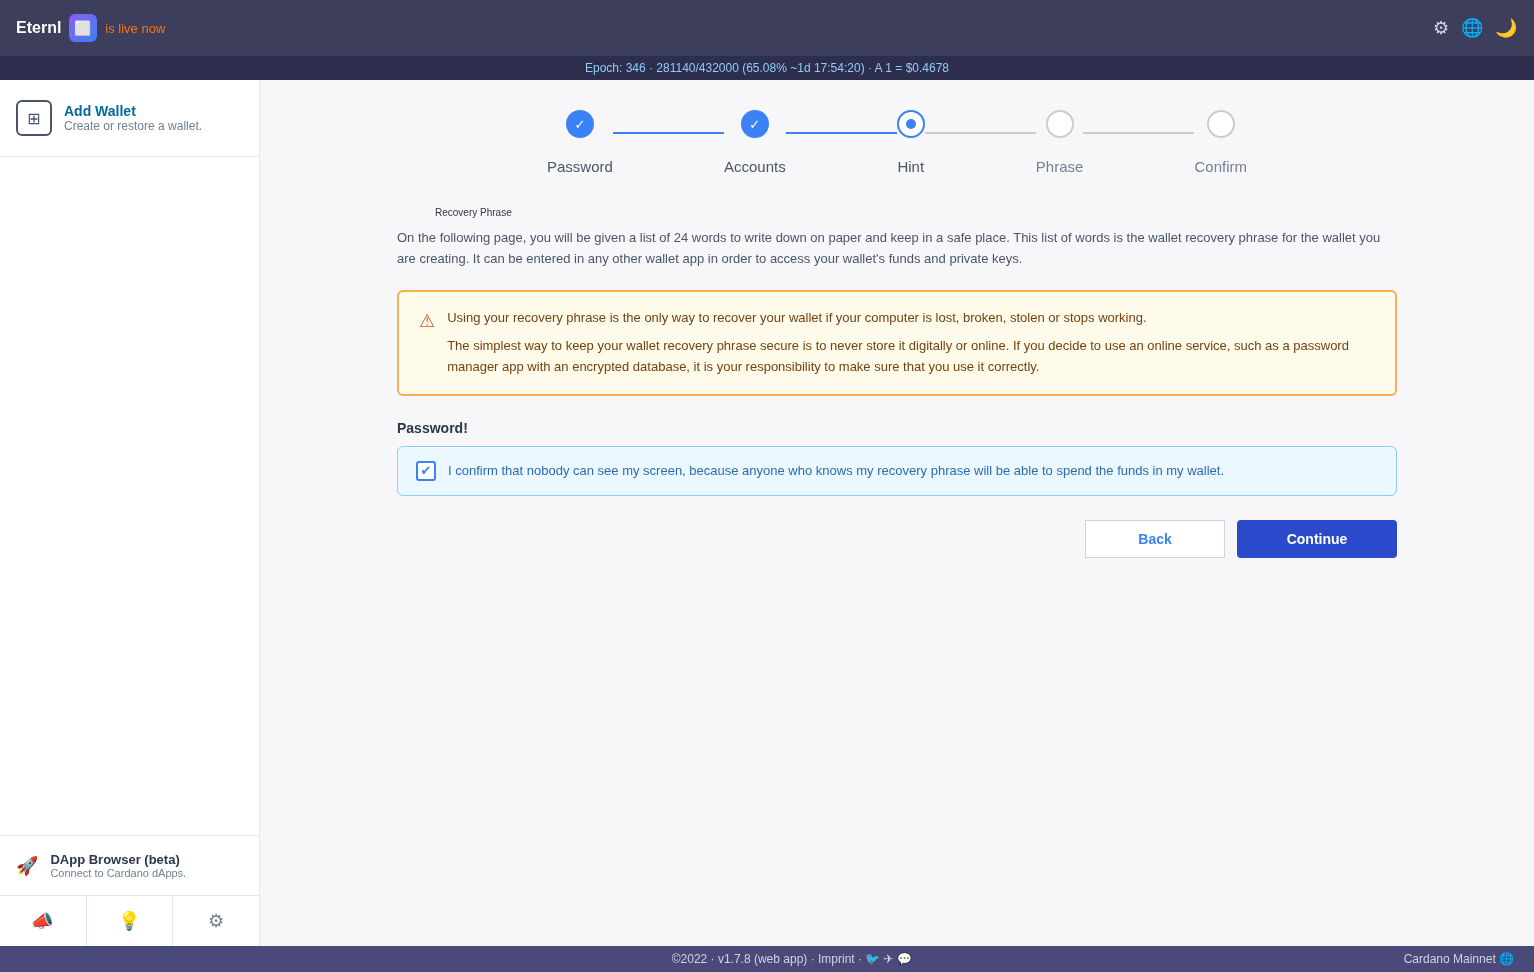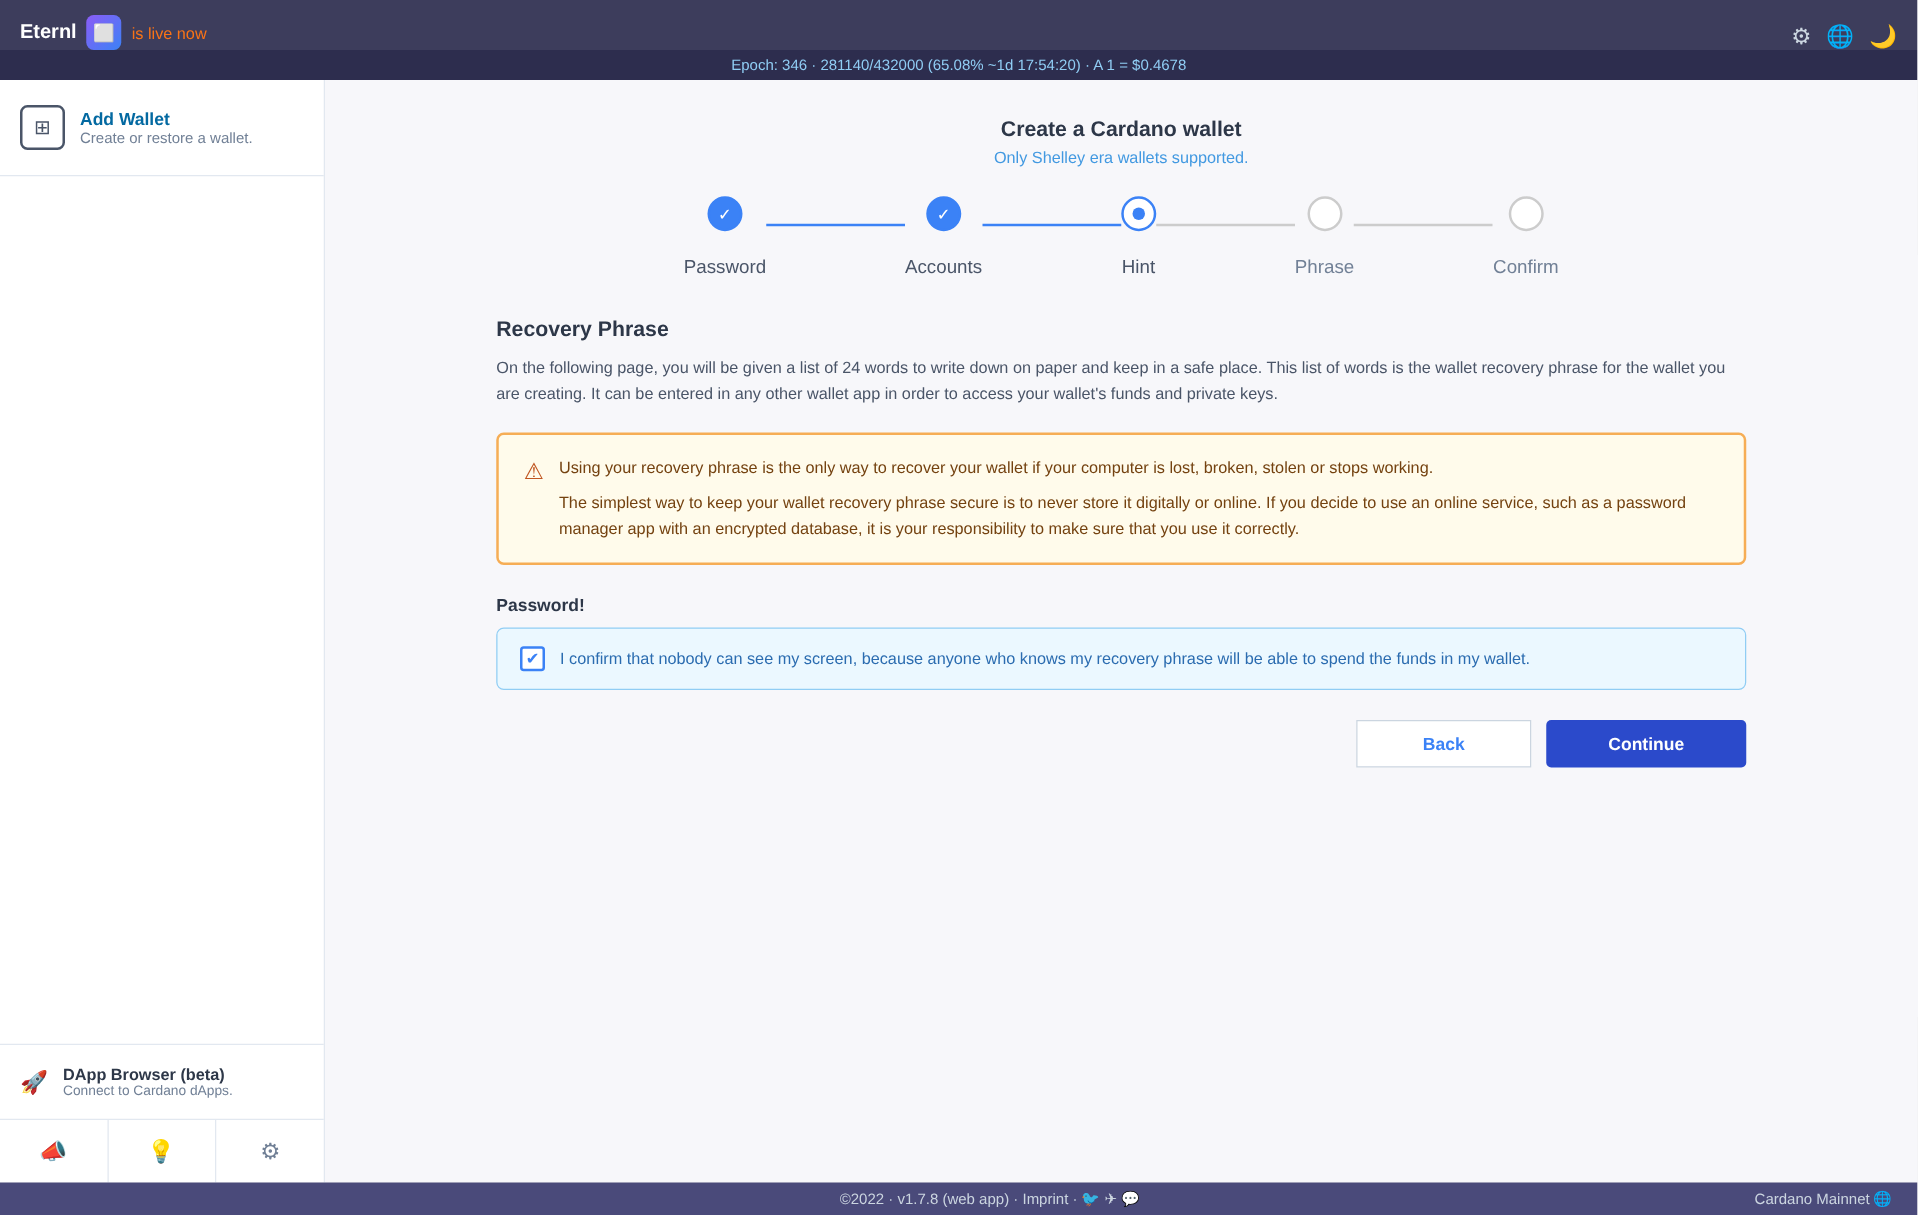--- a/index.html
+++ b/index.html
@@ -2,23 +2,23 @@
 <html><head>
   <meta charset="utf-8">
   <style>
     * { margin: 0; padding: 0; box-sizing: border-box; }
     body { font-family: 'Segoe UI', Arial, sans-serif; background: #f0f0f0; width: 1534px; min-height: 972px; display: flex; flex-direction: column; }
 
     
     .top-bar {
       background: #3d3d5c;
       display: flex;
-      align-items: flex-end;
+      align-items: center;
       padding: 0 16px;
-      height: 40px;
+      height: 56px;
       justify-content: space-between;
     }
     .top-bar-brand {
       display: flex;
       align-items: center;
       gap: 8px;
       color: white;
       font-size: 15px;
       font-weight: 500;
     }
@@ -236,24 +236,25 @@
       background: #3b82f6;
     }
 
     
     .content-box {
       width: 100%;
       max-width: 1000px;
     }
 
     .section-title {
-      font-size: 17px;
-      font-weight: 700;
+      font-size: 10px;
+      font-weight: 400;
       color: #2d3748;
       margin-bottom: 10px;
+      margin-left: 38px;
     }
     .section-desc {
       font-size: 13px;
       color: #4a5568;
       line-height: 1.6;
       margin-bottom: 20px;
     }
 
     
     .warning-box {
@@ -413,24 +414,20 @@
       <div class="sidebar-footer-tabs">
         <div class="sidebar-footer-tab">📣</div>
         <div class="sidebar-footer-tab">💡</div>
         <div class="sidebar-footer-tab">⚙</div>
       </div>
     </div>
   </div>
 
   <div class="content-area">
 
-    <div class="page-title">
-      <h2>Create a Cardano wallet</h2>
-      <p>Only Shelley era wallets supported.</p>
-    </div>
 
     <div class="stepper">
 
       <div class="step">
         <div class="step-circle completed">✓</div>
         <div class="step-label completed">Password</div>
       </div>
       <div class="step-connector completed"></div>
 
       <div class="step">

